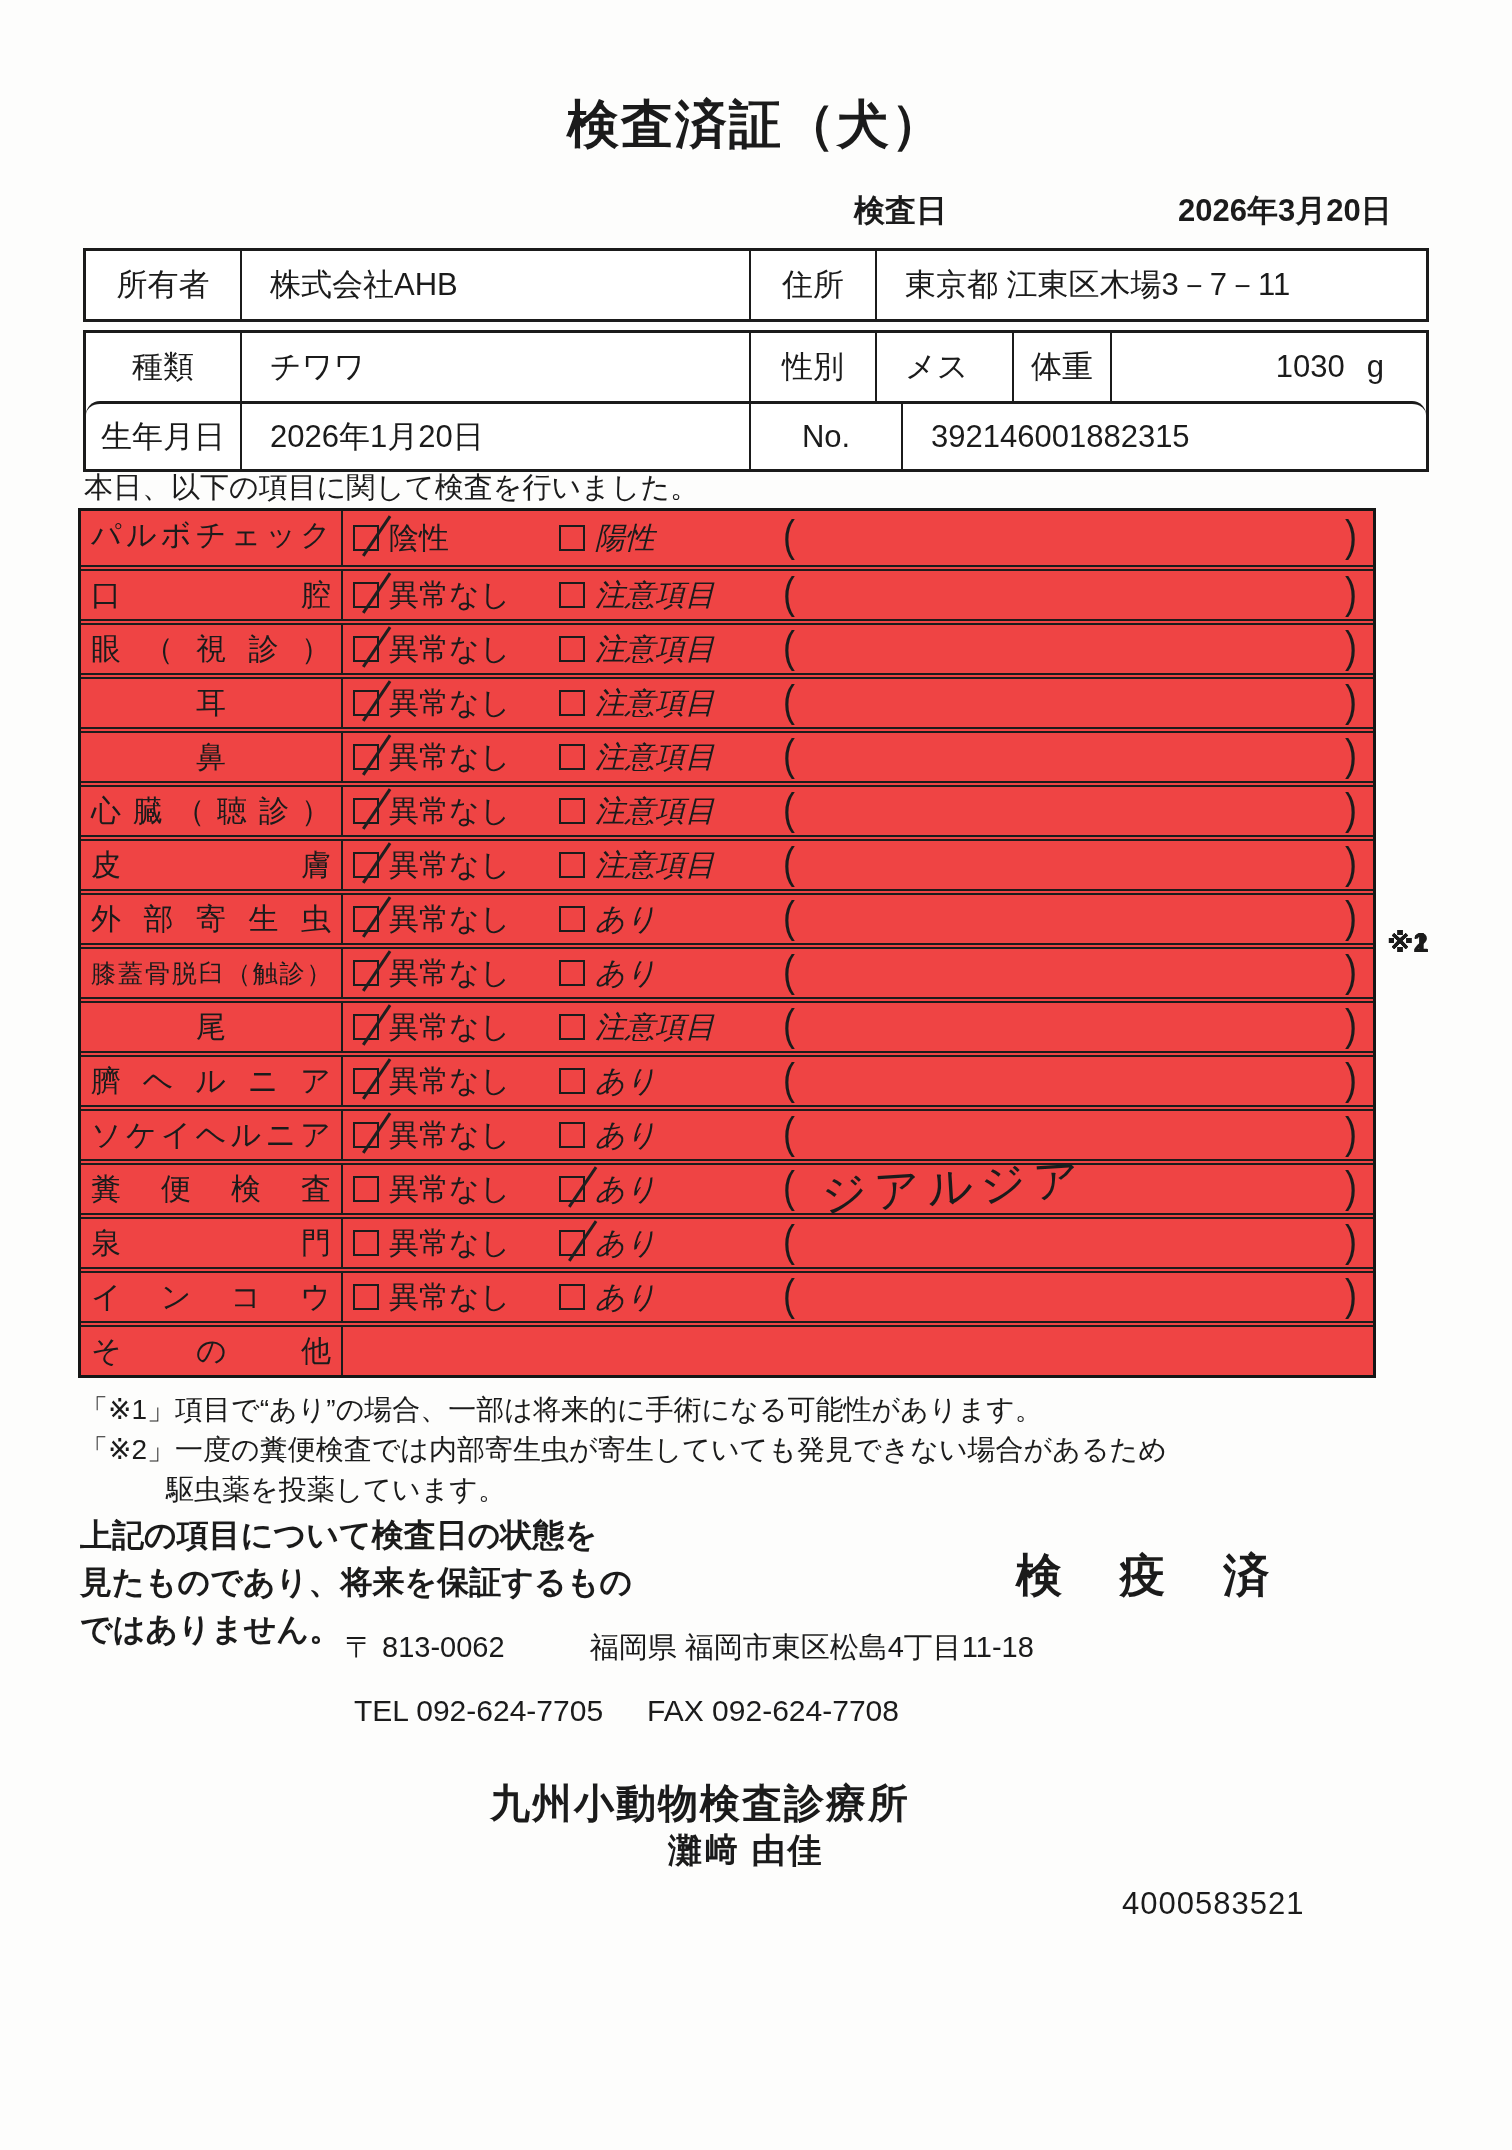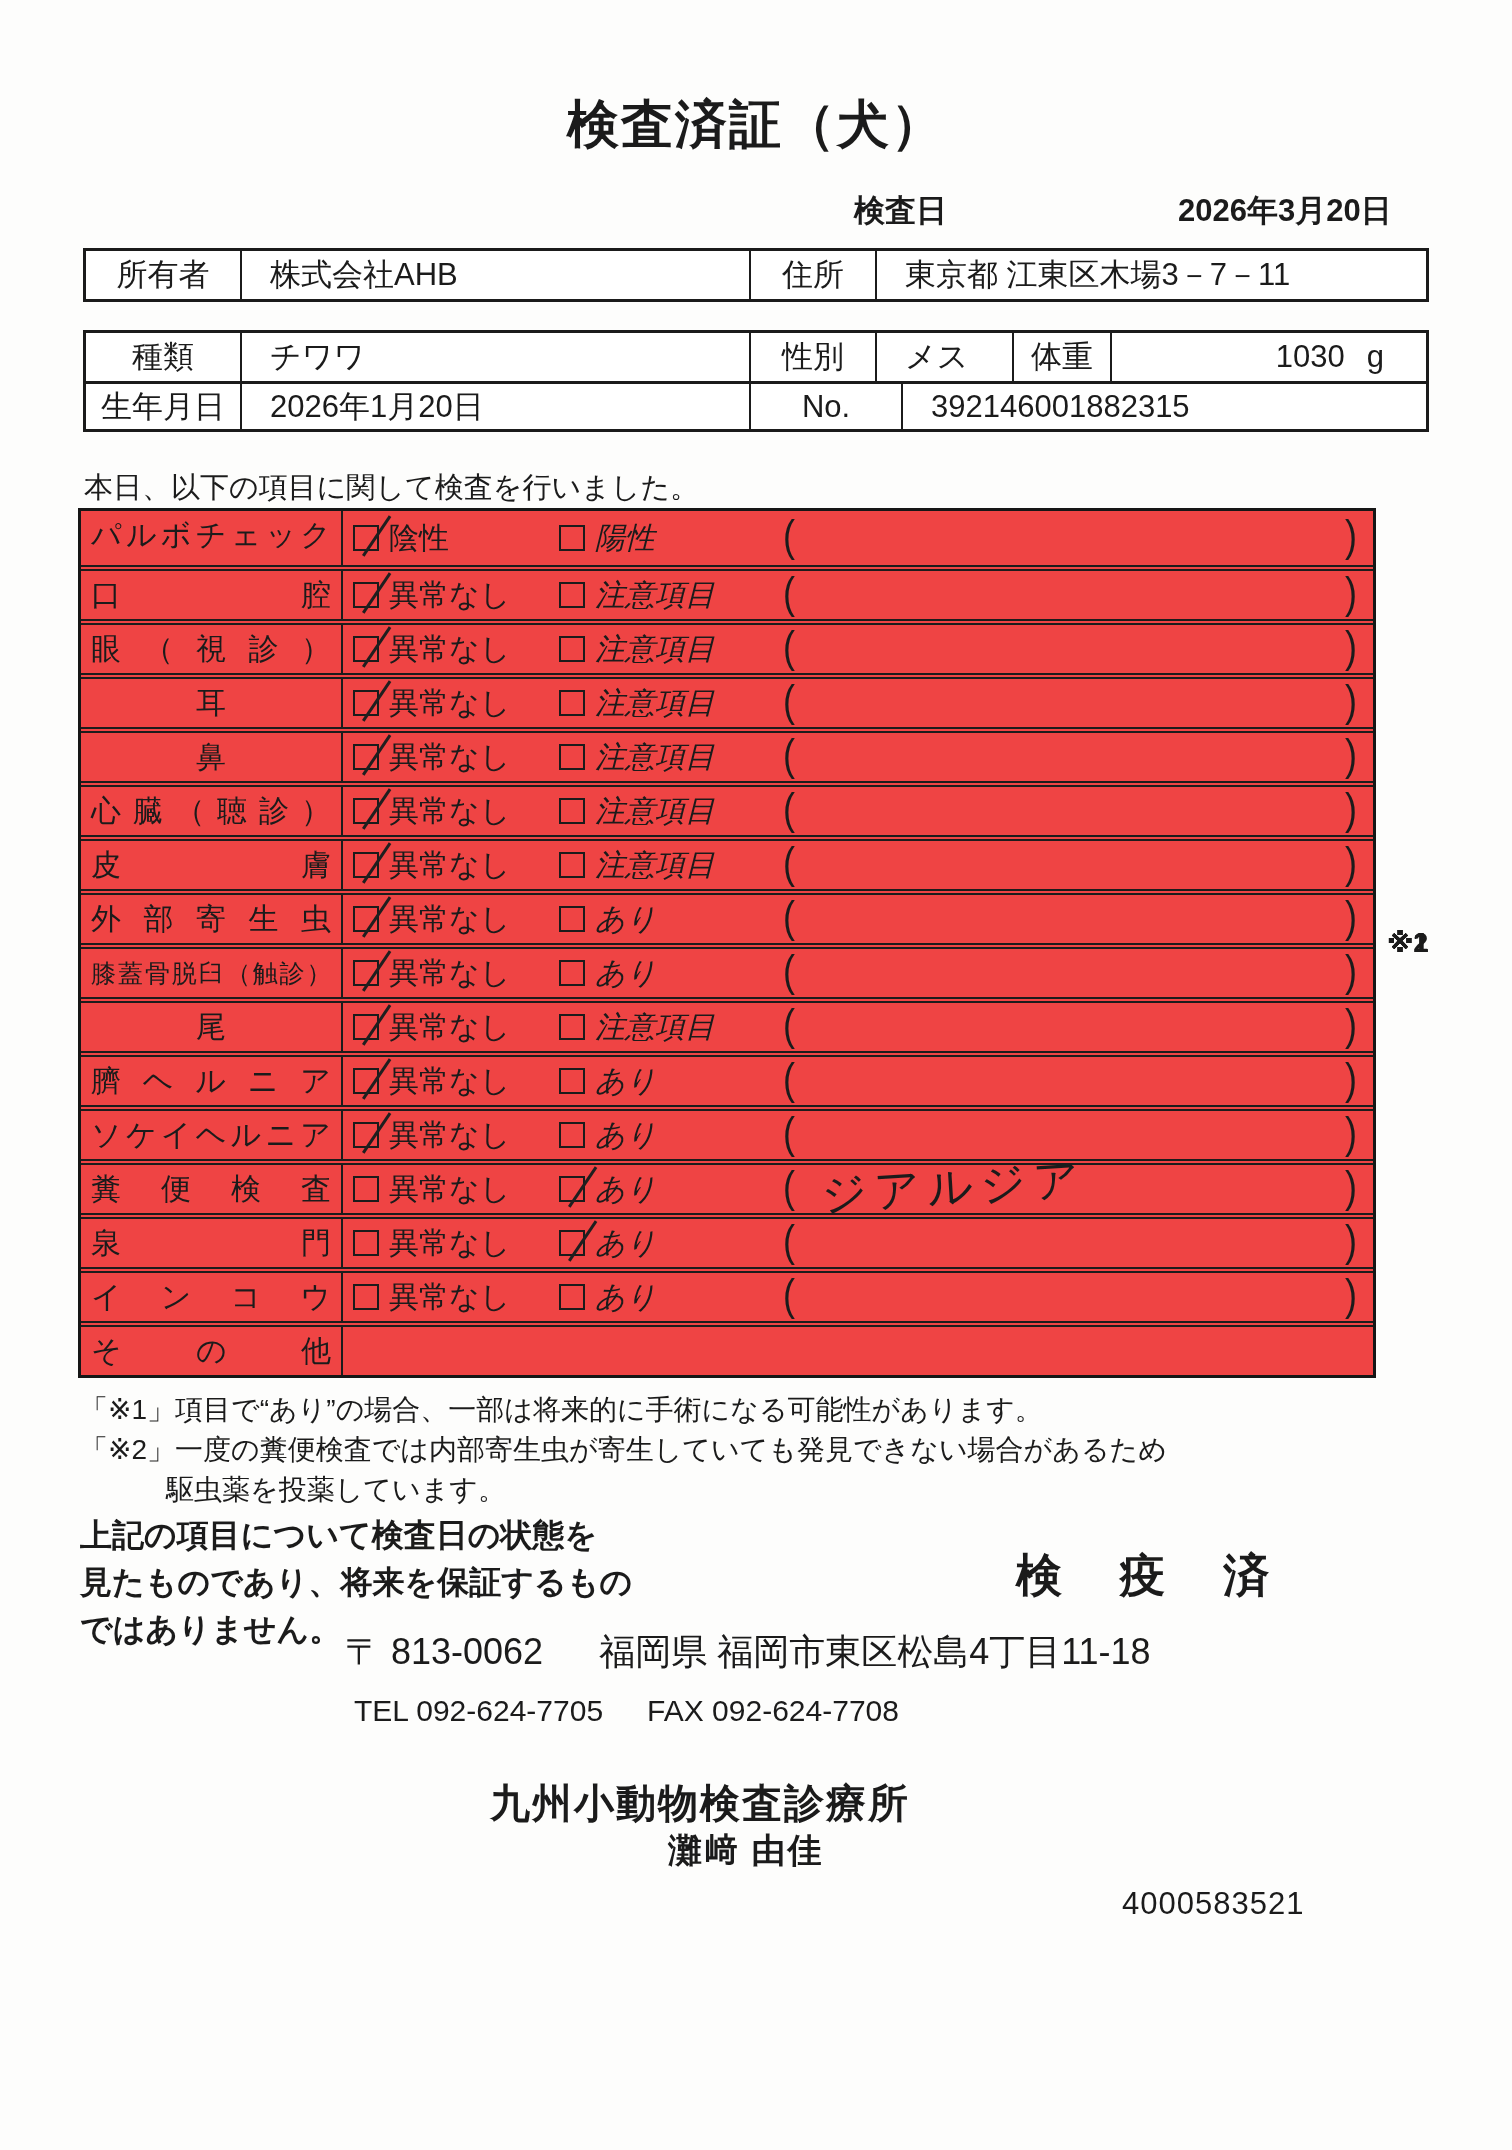--- a/index.html
+++ b/index.html
@@ -12,21 +12,21 @@
   
   .title{
     position:absolute;top:90px;left:0;right:0;text-align:center;
     font-size:52px;font-weight:600;letter-spacing:2px;
   }
   .date-label{position:absolute;top:190px;left:854px;font-size:31px;font-weight:600;}
   .date-value{position:absolute;top:190px;left:1178px;font-size:31px;font-weight:600;}
 
   
   .htable{position:absolute;left:83px;width:1346px;border:3px solid #1b1b1b;box-sizing:border-box;background:#fff;}
-  .hrow{display:flex;height:48px;box-sizing:border-box;}
+  .hrow{display:flex;height:68px;box-sizing:border-box;border-radius:14px;}
   .hrow + .hrow{border-top:3px solid #1b1b1b;}
   .hcell{display:flex;align-items:center;box-sizing:border-box;font-size:31px;font-weight:500;}
   .hcell.lbl{justify-content:center;}
   .hcell.val{padding-left:28px;}
   .bR{border-right:2.5px solid #1b1b1b;}
   #owner-table{top:248px;}
   #animal-table{top:330px;}
   .w-label{width:156px;}
   .w-wide{width:509px;}
   .w-mid{width:126px;}
@@ -81,21 +81,21 @@
     font-size:27px;font-weight:600;white-space:nowrap;
   }
 
   
   .footnotes{position:absolute;top:1390px;left:80px;font-size:28px;font-weight:500;line-height:40px;}
   .fn-indent{padding-left:86px;}
 
   
   .statement{position:absolute;top:1512px;left:80px;font-size:32px;font-weight:600;line-height:47px;}
   .stamp{position:absolute;top:1545px;left:1016px;font-size:46px;font-weight:600;letter-spacing:15px;white-space:nowrap;font-family:Liberation Mono, monospace;}
-  .addr-line{position:absolute;top:1628px;left:345px;font-size:36px;font-weight:500;display:flex;gap:56px;white-space:nowrap;}
+  .addr-line{position:absolute;top:1628px;left:345px;font-size:29px;font-weight:500;display:flex;gap:85px;white-space:nowrap;}
   .tel-line{position:absolute;top:1694px;left:354px;font-size:30px;font-weight:500;display:flex;gap:44px;white-space:nowrap;}
   .clinic-name{position:absolute;top:1776px;left:478px;font-size:40px;font-weight:700;letter-spacing:2px;margin-left:12px;}
   .vet-name{position:absolute;top:1828px;left:668px;font-size:34px;font-weight:600;letter-spacing:2px;}
   .serial{position:absolute;top:1886px;left:1122px;font-size:31px;font-weight:500;letter-spacing:1px;}
 </style>
 </head>
 <body>
 
 <div class="page">
 

